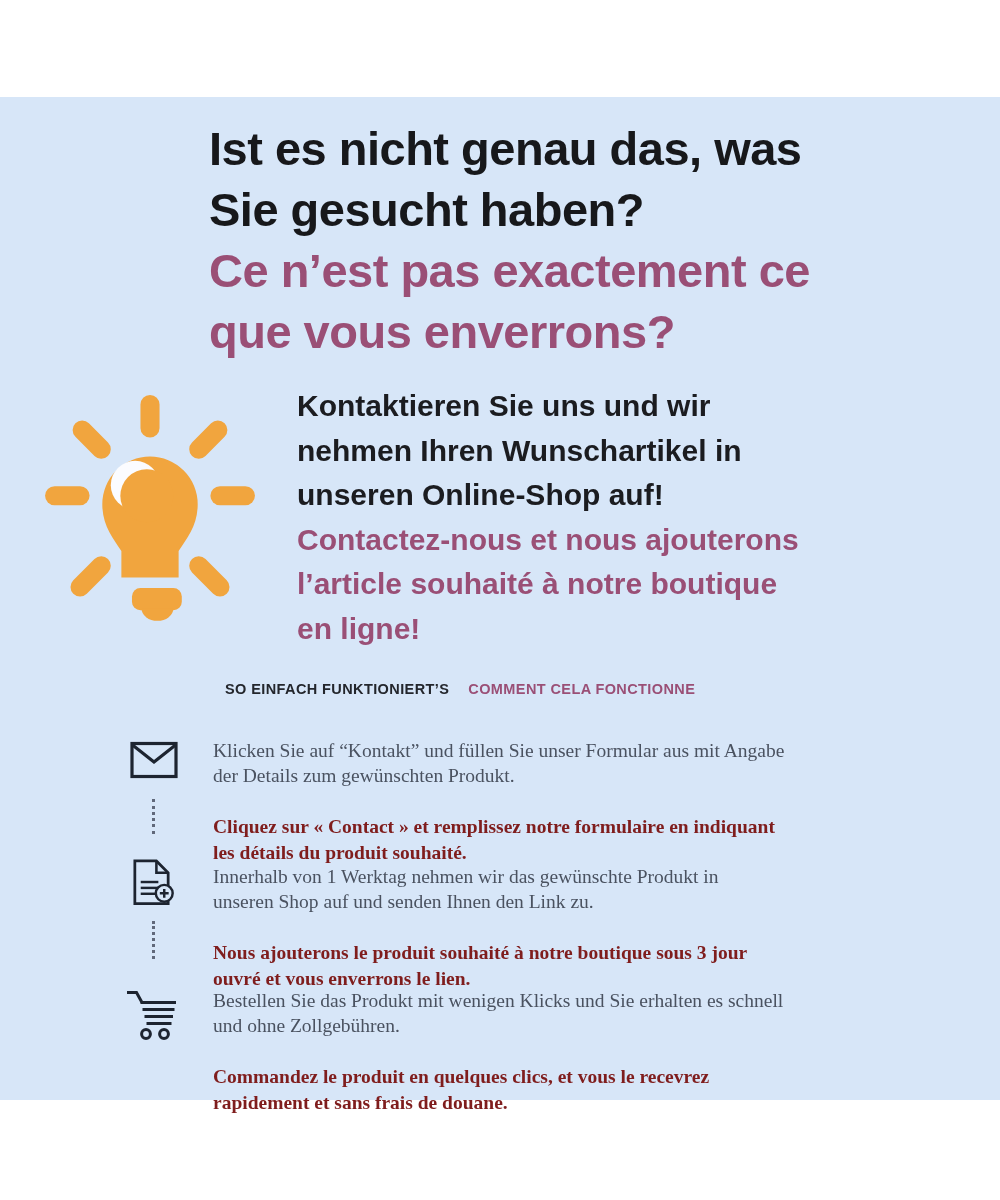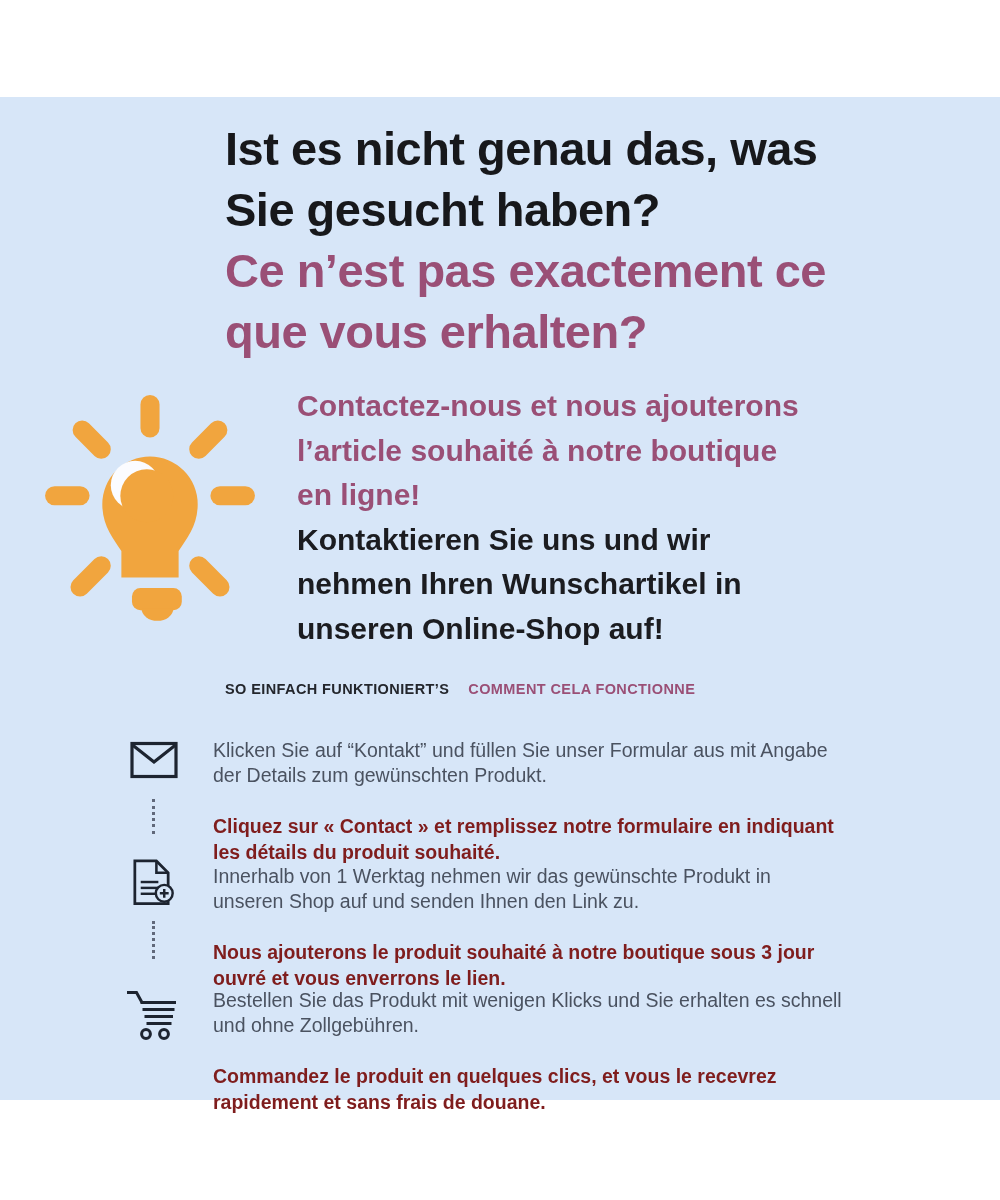--- a/index.html
+++ b/index.html
@@ -15,21 +15,21 @@
 
   .panel {
     position: absolute;
     left: 0; top: 97px;
     width: 1000px; height: 1003px;
     background: #d7e6f8;
   }
 
   .hero-text {
     position: absolute;
-    left: 225px; top: 118px;
+    left: 209px; top: 118px;
     width: 720px;
   }
   .title {
     font-size: 47px;
     line-height: 61px;
     font-weight: 700;
     letter-spacing: -0.5px;
     white-space: pre-line;
   }
   .title-de { color: #17181b; }
@@ -70,20 +70,21 @@
   .hiw-de { color: #23262c; }
   .hiw-fr { color: #9a4f76; }
 
   .step {
     position: absolute;
     left: 213px;
     width: 740px;
     font-size: 19.5px;
     line-height: 25.5px;
     white-space: pre-line;
+    font-family: Liberation Serif, serif;
   }
   .step-1 { top: 712px; }
   .step-2 { top: 838px; }
   .step-3 { top: 962px; }
   .step .de { color: #4a5260; font-weight: 400; }
   .step .fr { color: #7f1d1d; font-weight: 700; }
 
   .step-icon { position: absolute; }
   .icon-envelope { left: 130px; top: 741px; width: 48px; height: 38px; }
   .icon-document { left: 127px; top: 858px; width: 49px; height: 50px; }
@@ -103,21 +104,21 @@
 <body>
 
 <div class="canvas">
 
   <div class="panel"></div>
 
   <div class="hero-text">
     <div class="title title-de">Ist es nicht genau das, was
 Sie gesucht haben?</div>
     <div class="title title-fr">Ce n’est pas exactement ce
-que vous erhalten?</div>
+que vous enverrons?</div>
   </div>
 
   <div class="bulb-wrap">
     <svg viewBox="0 0 100 108" xmlns="http://www.w3.org/2000/svg">
       <g stroke="#f1a53e" stroke-width="9" stroke-linecap="round" fill="none">
         <path d="M50,5 V16"></path>
         <path d="M18,17 L27,26"></path>
         <path d="M82,17 L73,26"></path>
         <path d="M5,48 H17"></path>
         <path d="M95,48 H83"></path>
@@ -126,26 +127,26 @@
       </g>
       <path fill="#f1a53e" d="M50,29.5 a22.5,22.5 0 0 1 22.5,22.5 c0,10 -5,16 -9,22 v12.5 h-27 v-12.5 c-4,-6 -9,-12 -9,-22 a22.5,22.5 0 0 1 22.5,-22.5 z"></path>
       <circle cx="43" cy="43" r="11.5" fill="#fbfcff"></circle>
       <circle cx="48.5" cy="48" r="12.5" fill="#f1a53e"></circle>
       <rect x="41.5" y="91.5" width="23.5" height="10.5" rx="4" fill="#f1a53e"></rect>
       <path fill="#f1a53e" d="M46,101 a7.5,6 0 0 0 15,0 z"></path>
     </svg>
   </div>
 
   <div class="hero-body">
+    <div class="body-block body-de">Kontaktieren Sie uns und wir
+nehmen Ihren Wunschartikel in
+unseren Online-Shop auf!</div>
     <div class="body-block body-fr">Contactez-nous et nous ajouterons
 l’article souhaité à notre boutique
 en ligne!</div>
-    <div class="body-block body-de">Kontaktieren Sie uns und wir
-nehmen Ihren Wunschartikel in
-unseren Online-Shop auf!</div>
   </div>
 
   <div class="hiw-heading">
     <span class="hiw-de">SO EINFACH FUNKTIONIERT’S</span>
     <span class="hiw-fr">COMMENT CELA FONCTIONNE</span>
   </div>
 
   <div class="step-icon icon-envelope">
     <svg viewBox="0 0 48 38" xmlns="http://www.w3.org/2000/svg" fill="none" stroke="#1d2430">
       <rect x="2" y="2.5" width="44" height="33" stroke-width="3.2"></rect>

